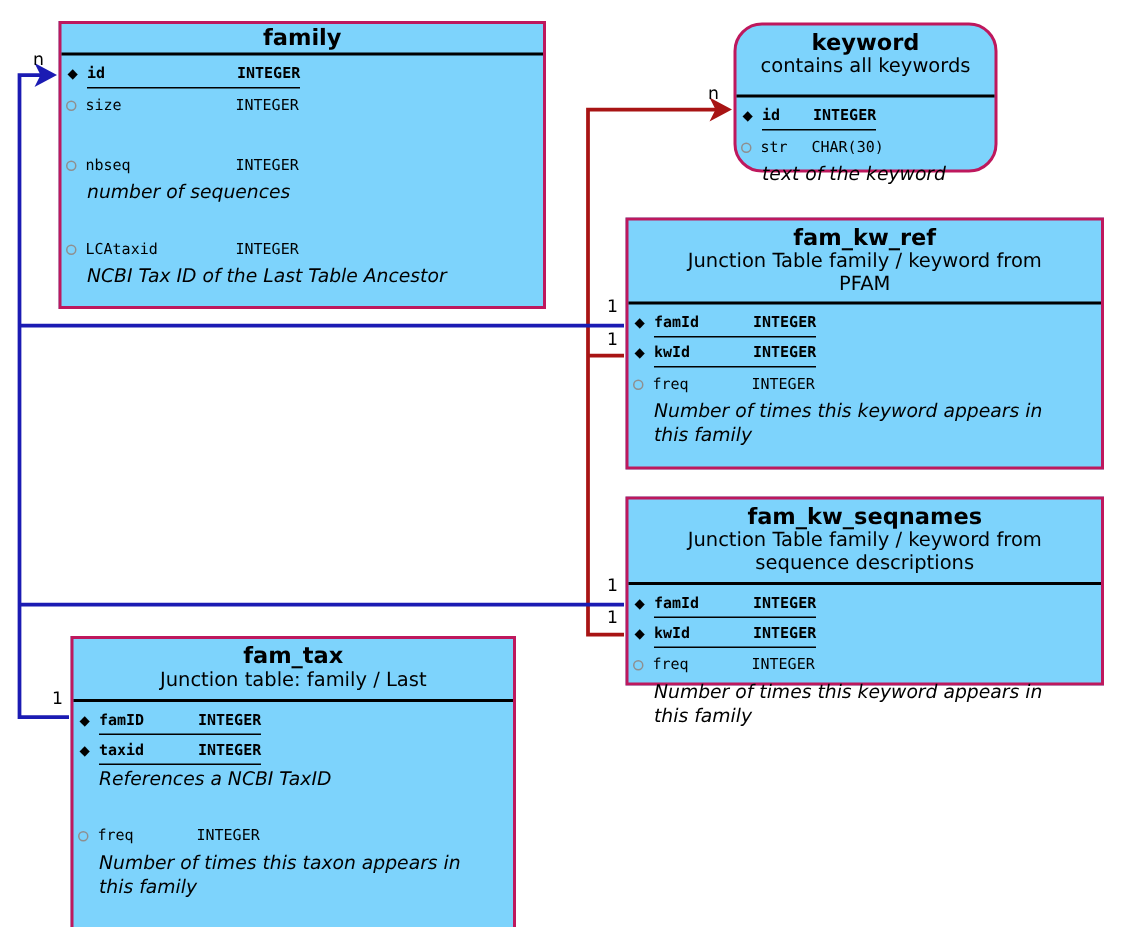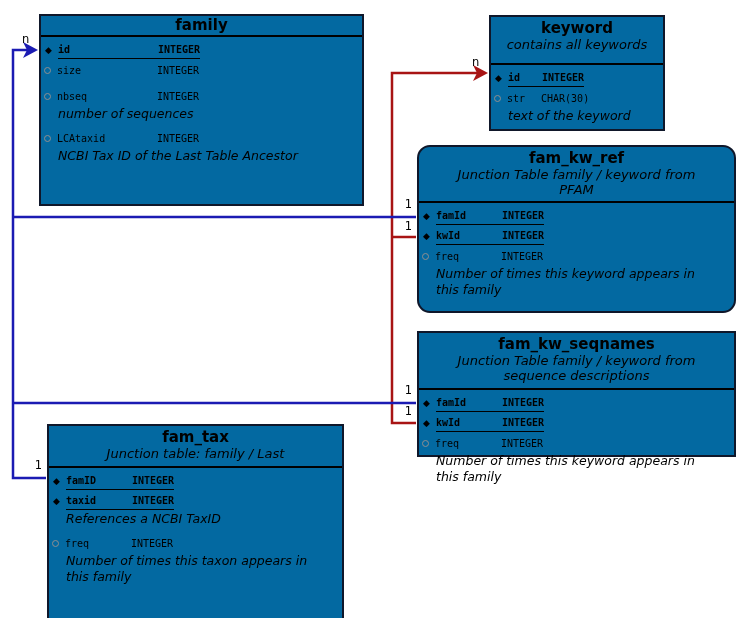--- a/index.html
+++ b/index.html
@@ -1,45 +1,45 @@
 <!DOCTYPE html>
 <html><head>
 <meta charset="utf-8">
 <style>
   html,body{margin:0;padding:0;background:#fff;}
   #stage{position:relative;width:750px;height:618px;background:#ffffff;overflow:hidden;
          font-family:"DejaVu Sans","Liberation Sans",sans-serif;color:#000;}
   #wires{position:absolute;left:0;top:0;z-index:1;}
-  .dbtable{position:absolute;z-index:2;background:#0369a1;border:2px solid #0f172a;box-sizing:border-box;}
+  .dbtable{position:absolute;z-index:2;background:#7dd3fc;border:2px solid #be185d;box-sizing:border-box;}
   .thead{border-bottom:2px solid #000;text-align:center;overflow:hidden;}
   .ttitle{font-weight:bold;font-size:15px;line-height:18px;display:block;}
-  .tsub div{font-style:italic;font-size:13px;line-height:15px;}
+  .tsub div{font-size:13px;line-height:15px;}
   .fields{padding:3px 2px 0 2px;}
   .frow{display:flex;align-items:center;height:20px;line-height:20px;white-space:nowrap;}
-  .frow.gap{margin-top:6px;}
+  .frow.gap{margin-top:20px;}
   .icon-pk{width:13px;font-size:9px;flex:0 0 13px;text-align:left;padding-left:2px;}
   .icon-opt{width:13px;flex:0 0 13px;padding-left:1px;}
   .icon-opt::before{content:'';display:inline-block;width:5px;height:5px;border:1px solid #8f8f8f;
                     border-radius:50%;vertical-align:1px;}
   .fdef{display:inline-block;font-family:"DejaVu Sans Mono","Liberation Mono",monospace;
         font-size:10px;line-height:17px;}
   .fdef.pk{font-weight:bold;border-bottom:1.5px solid #000;}
   .fname{display:inline-block;}
   .ftype{display:inline-block;}
   .cols-wide  .fname{width:100px;}
   .cols-narrow .fname{width:34px;}
   .cols-mid   .fname{width:66px;}
   .fdesc{font-style:italic;font-size:12.5px;line-height:16px;padding-left:15px;white-space:nowrap;}
   .mult{position:absolute;z-index:3;font-size:11.5px;line-height:11px;width:14px;text-align:right;}
   
   #t-family{left:39px;top:14px;width:325px;height:192px;}
   #t-family .thead{height:19px;}
-  #t-keyword{left:489px;top:15px;width:176px;height:116px;}
+  #t-keyword{left:489px;top:15px;width:176px;height:100px;border-radius:19px;}
   #t-keyword .thead{height:44px;padding-top:2px;}
-  #t-ref{left:417px;top:145px;width:319px;height:168px;border-radius:13px;}
+  #t-ref{left:417px;top:145px;width:319px;height:168px;}
   #t-ref .thead{height:52px;padding-top:2px;}
   #t-seq{left:417px;top:331px;width:319px;height:126px;}
   #t-seq .thead{height:53px;padding-top:2px;}
   #t-tax{left:47px;top:424px;width:297px;height:204px;}
   #t-tax .thead{height:38px;padding-top:2px;}
 </style>
 </head>
 <body>
 
 <div id="stage">

